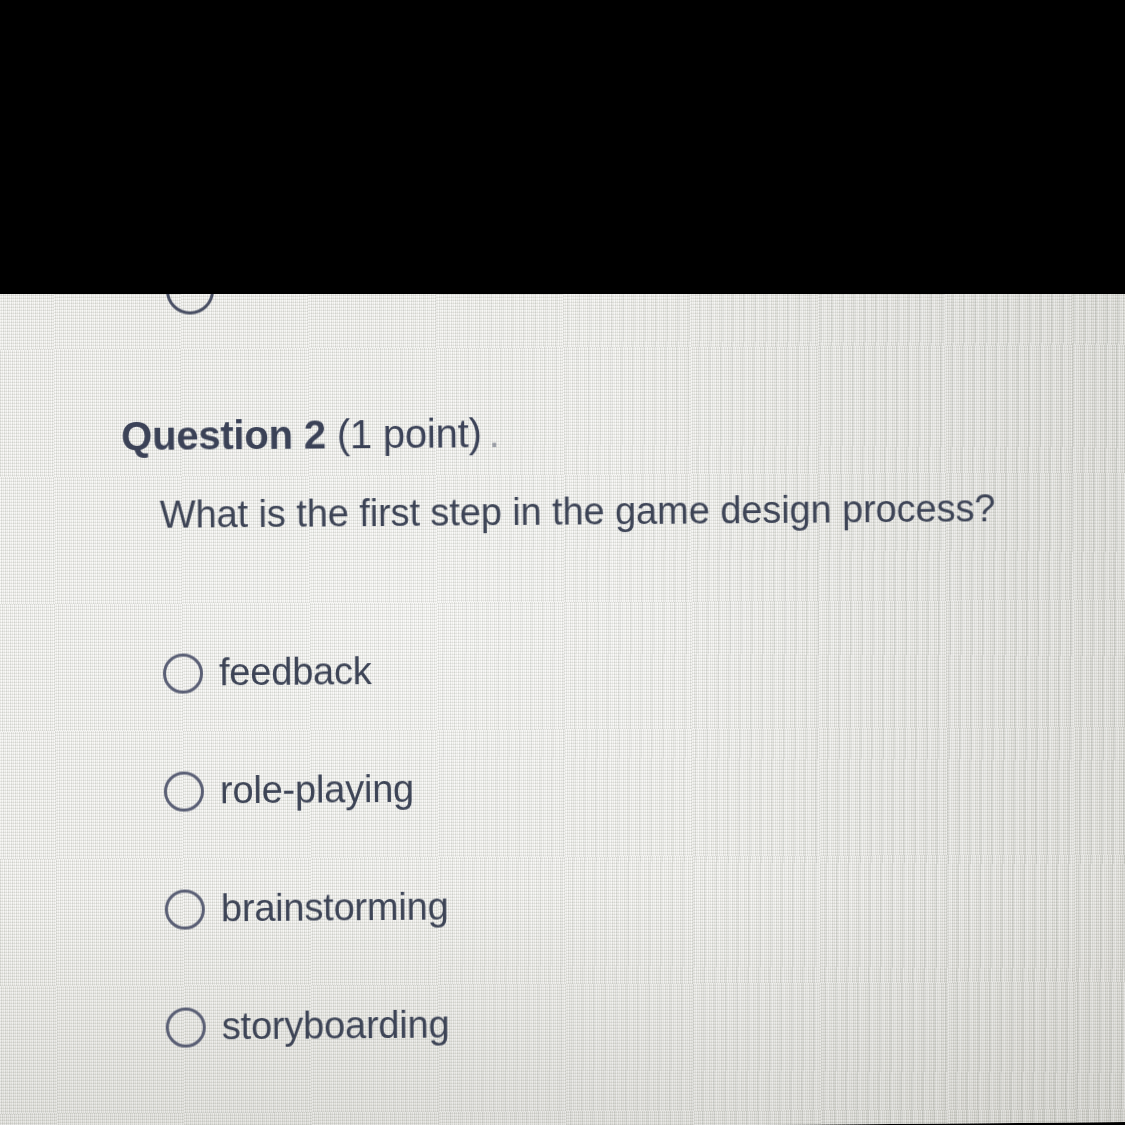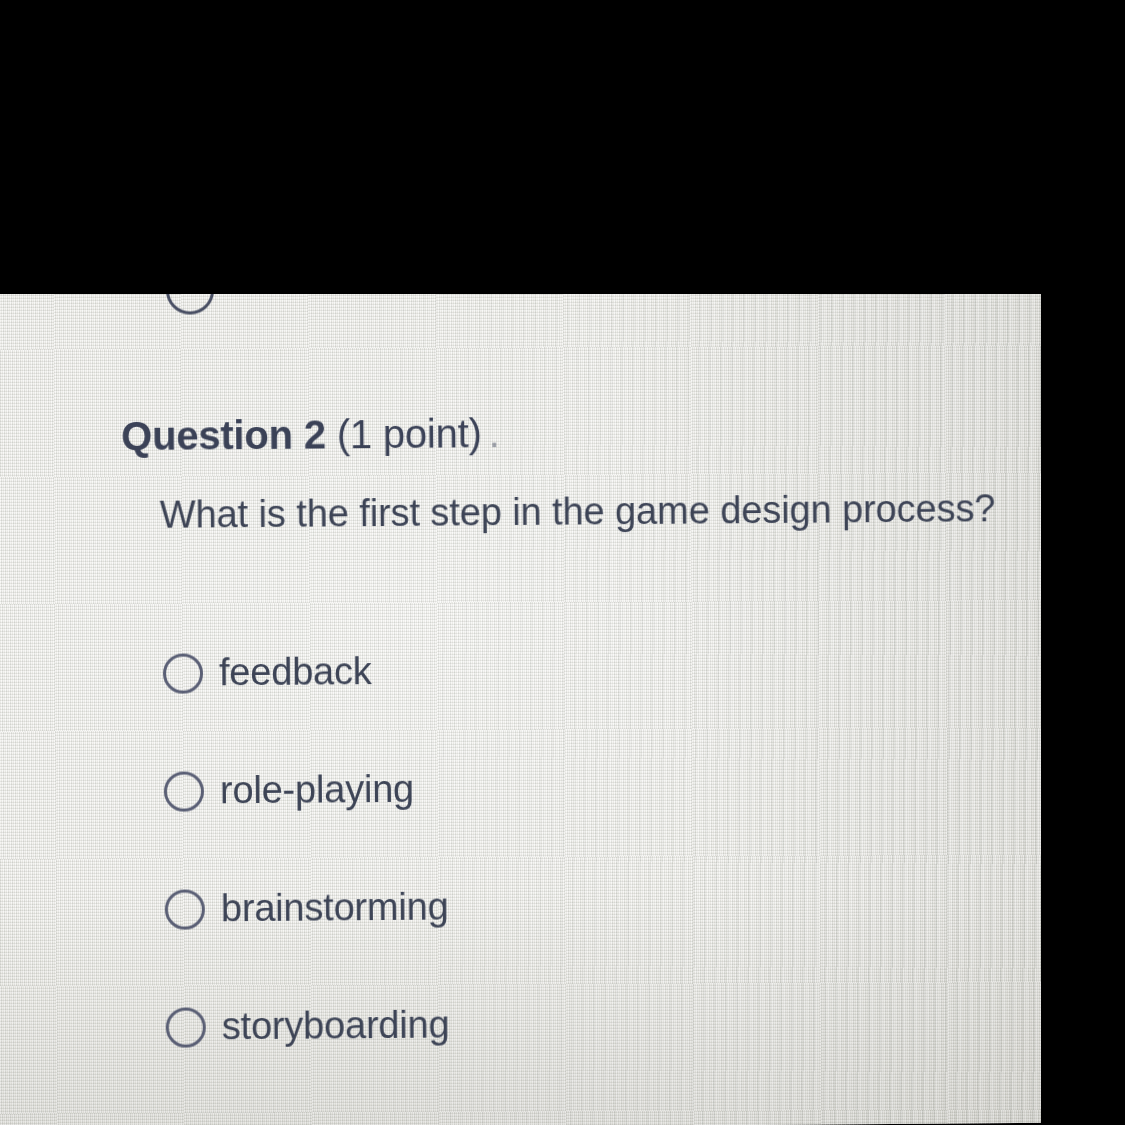--- a/index.html
+++ b/index.html
@@ -9,21 +9,21 @@
   }
   body {
     width: 1125px;
     height: 1125px;
     overflow: hidden;
     font-family: "Liberation Sans", sans-serif;
   }
 
   #screenshot {
     position: relative;
-    width: 1041px;
+    width: 1125px;
     height: 1125px;
     background: #000000;
     overflow: hidden;
   }
 
   
   .letterbox {
     position: absolute;
     left: 0;
     top: 0;

